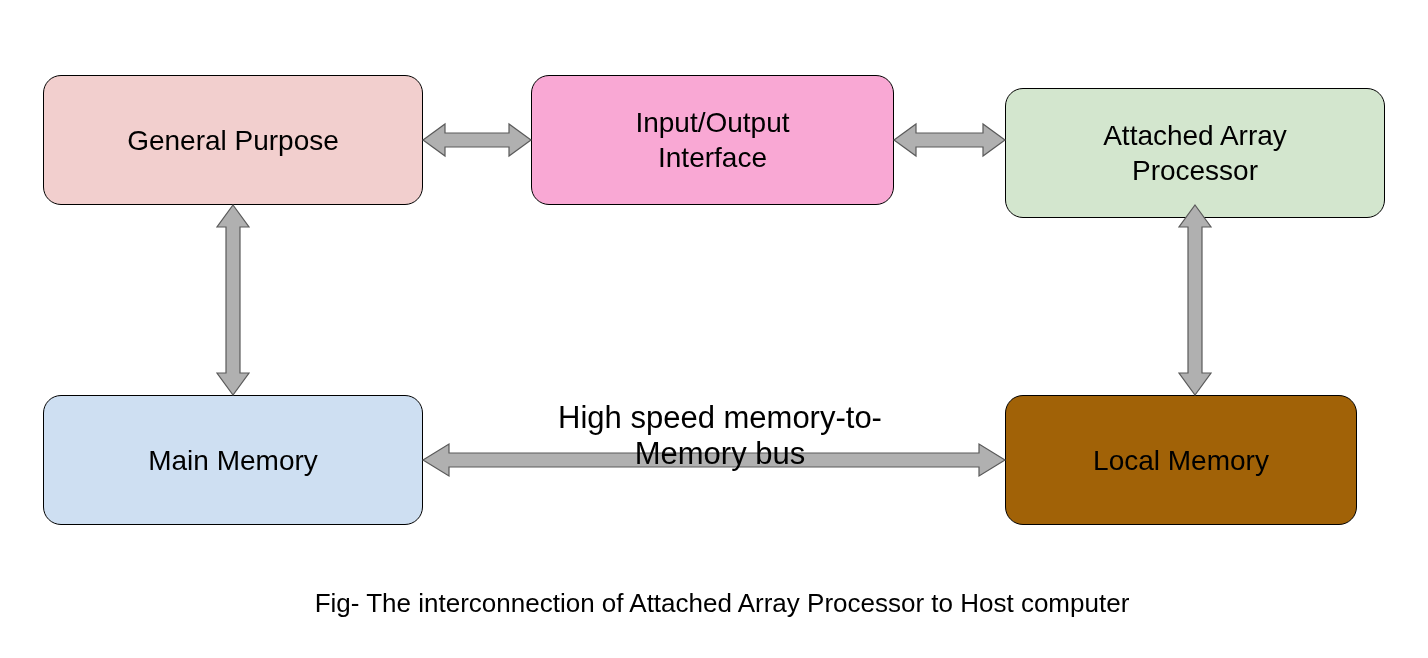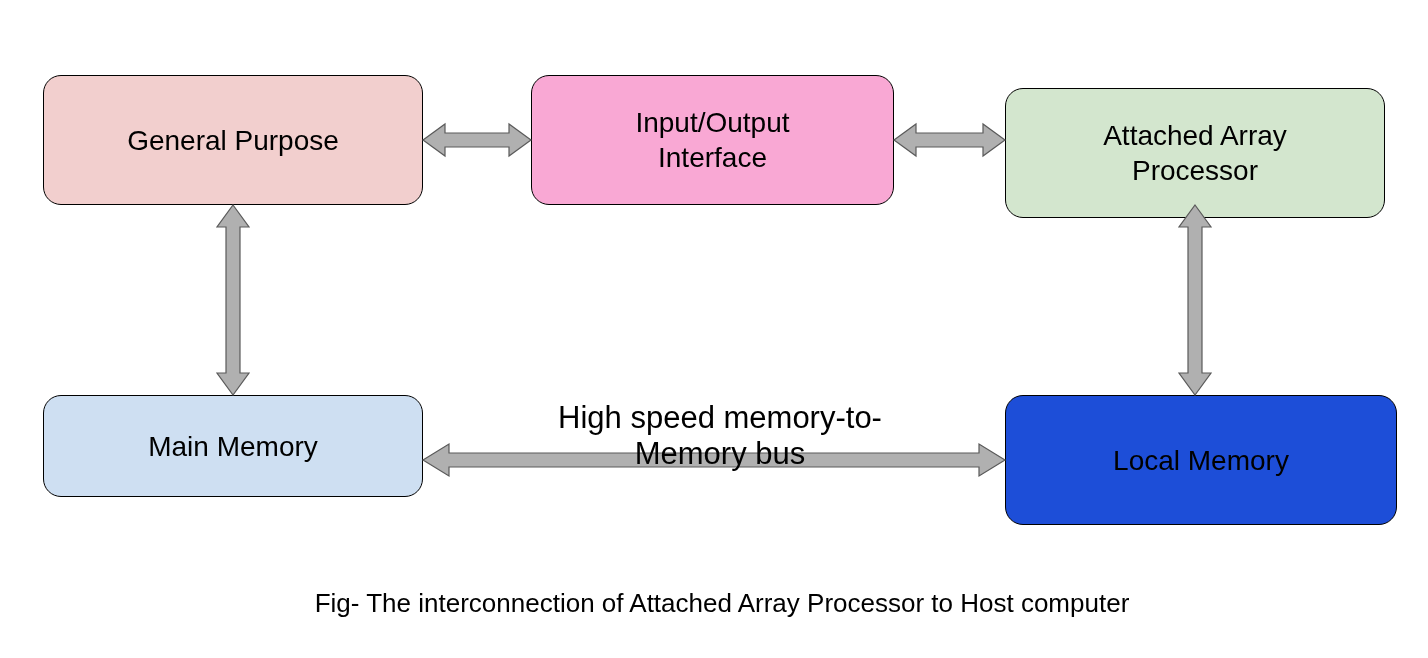--- a/index.html
+++ b/index.html
@@ -57,27 +57,27 @@
   </span>
 </div>
 
 <div class="box" id="box-aap" style="left: 1005px; top: 75px; width: 380px; height: 130px; background: rgb(211, 230, 206); margin-top: 13px;">
   <span>
     <span>Attached Array</span><br>
     <span>Processor</span>
   </span>
 </div>
 
-<div class="box" id="box-main" style="left: 43px; top: 395px; width: 380px; height: 102px; background: rgb(206, 223, 242);">
+<div class="box" id="box-main" style="left: 43px; top: 395px; width: 380px; height: 130px; background: rgb(206, 223, 242);">
   <span>
     <span>Main Memory</span>
   </span>
 </div>
 
-<div class="box" id="box-local" style="left: 1005px; top: 395px; width: 392px; height: 130px; background: #1d4ed8; text-align: center;">
+<div class="box" id="box-local" style="left: 1005px; top: 395px; width: 352px; height: 130px; background: #a16207; text-align: center;">
   <span>
     <span>Local Memory</span>
   </span>
 </div>
 
 <svg class="connector" style="left:423px; top:122px; width:108px; height:36px;">
   <polygon points="0,18 22,2 22,11 86,11 86,2 108,18 86,34 86,25 22,25 22,34" fill="#B0B0B0" stroke="#5A5A5A" stroke-width="1.2" id="arr1"></polygon>
 </svg>
 
 <svg class="connector" style="left:894px; top:122px; width:111px; height:36px;">

